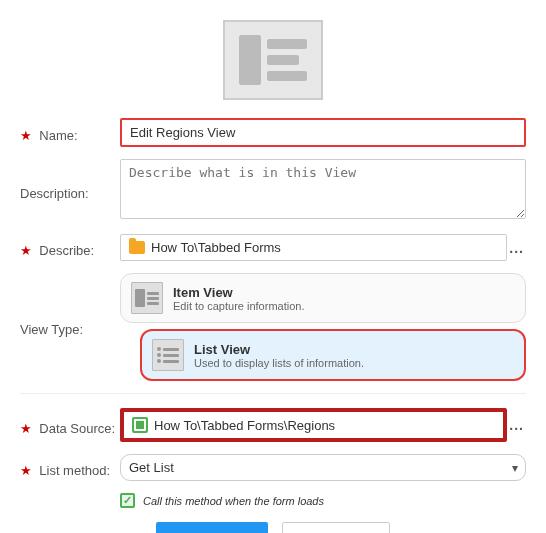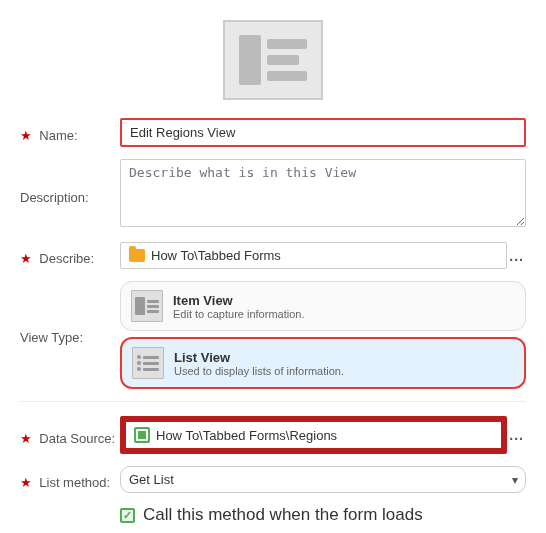--- a/index.html
+++ b/index.html
@@ -96,21 +96,21 @@
       padding: 5px 8px;
       font-size: 13px;
       color: #333;
       background: #fff;
       outline: none;
     }
     input[type="text"].highlighted {
       border: 2px solid #e53935;
     }
     textarea {
-      height: 68px;
+      height: 60px;
       resize: vertical;
       color: #aaa;
     }
     .category-row {
       display: flex;
       align-items: center;
     }
     .category-input {
       flex: 1;
       border: 1px solid #ccc;
@@ -172,20 +172,21 @@
       gap: 10px;
       padding: 8px 10px;
       border: 1px solid #ddd;
       border-radius: 12px;
       background: #fafafa;
       cursor: pointer;
     }
     .view-option.selected {
       background: #e3f2fd;
       border: 2px solid #e53935;
+      margin-left: 20px;
     }
     .view-option-icon {
       width: 32px;
       height: 32px;
       border: 1px solid #bbb;
       background: #e0e0e0;
       display: flex;
       align-items: center;
       justify-content: center;
       flex-shrink: 0;
@@ -249,21 +250,21 @@
       color: #666;
     }
 
     
     .datasource-row {
       display: flex;
       align-items: center;
     }
     .datasource-input {
       flex: 1;
-      border: 6px solid #b91c1c;
+      border: 4px solid #b91c1c;
       border-radius: 2px;
       padding: 5px 8px;
       font-size: 13px;
       color: #333;
       background: #fff;
       display: flex;
       align-items: center;
       gap: 6px;
     }
     .datasource-icon {
@@ -331,22 +332,23 @@
       flex-shrink: 0;
       border-radius: 2px;
     }
     .checkbox-custom .checkmark {
       color: #4caf50;
       font-size: 11px;
       font-weight: bold;
       line-height: 1;
     }
     .checkbox-label {
-      font-size: 17px;
-      color: #333;
+      font-size: 11px;
+      color: #333;
+      font-style: italic;
     }
 
     
     .action-row {
       display: flex;
       justify-content: center;
       gap: 14px;
       margin-top: 4px;
     }
     .btn-create {

